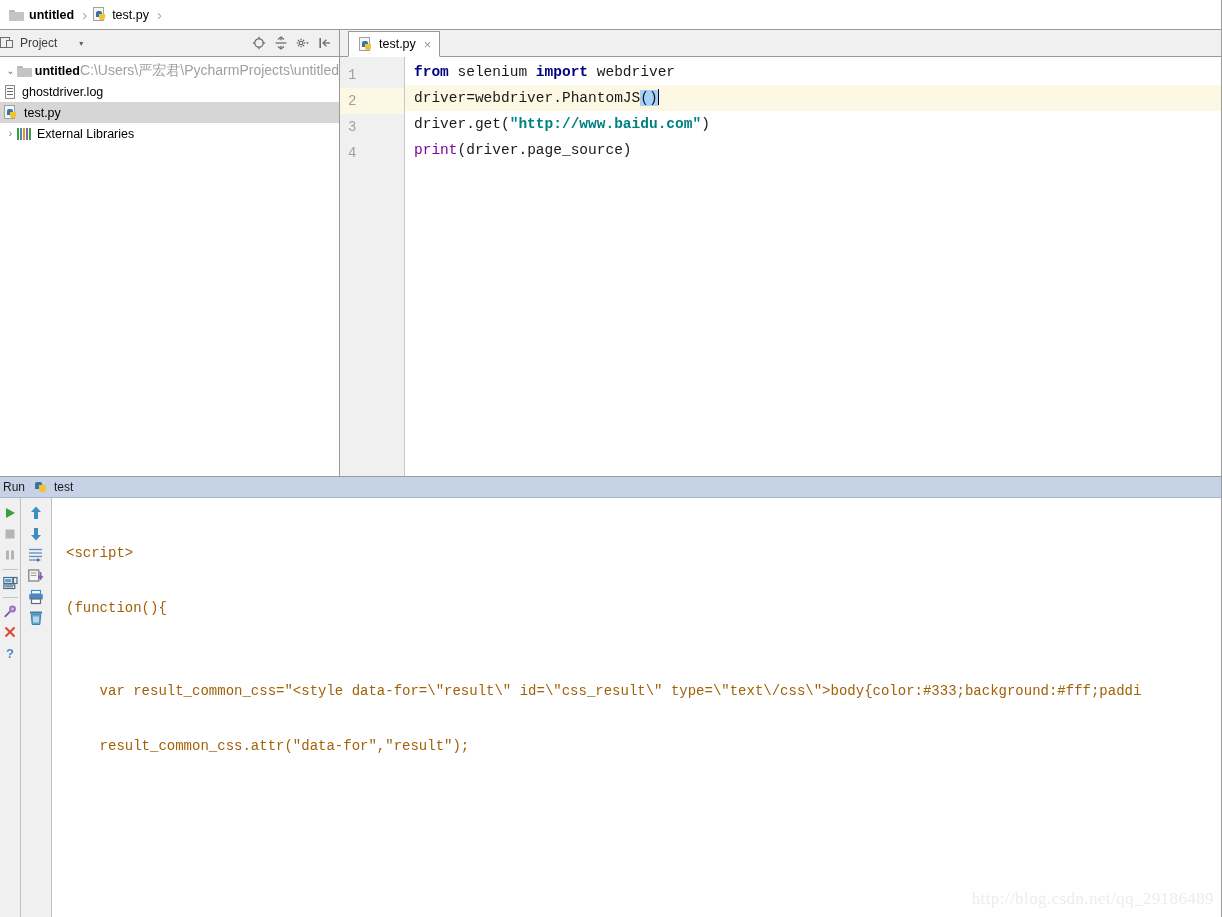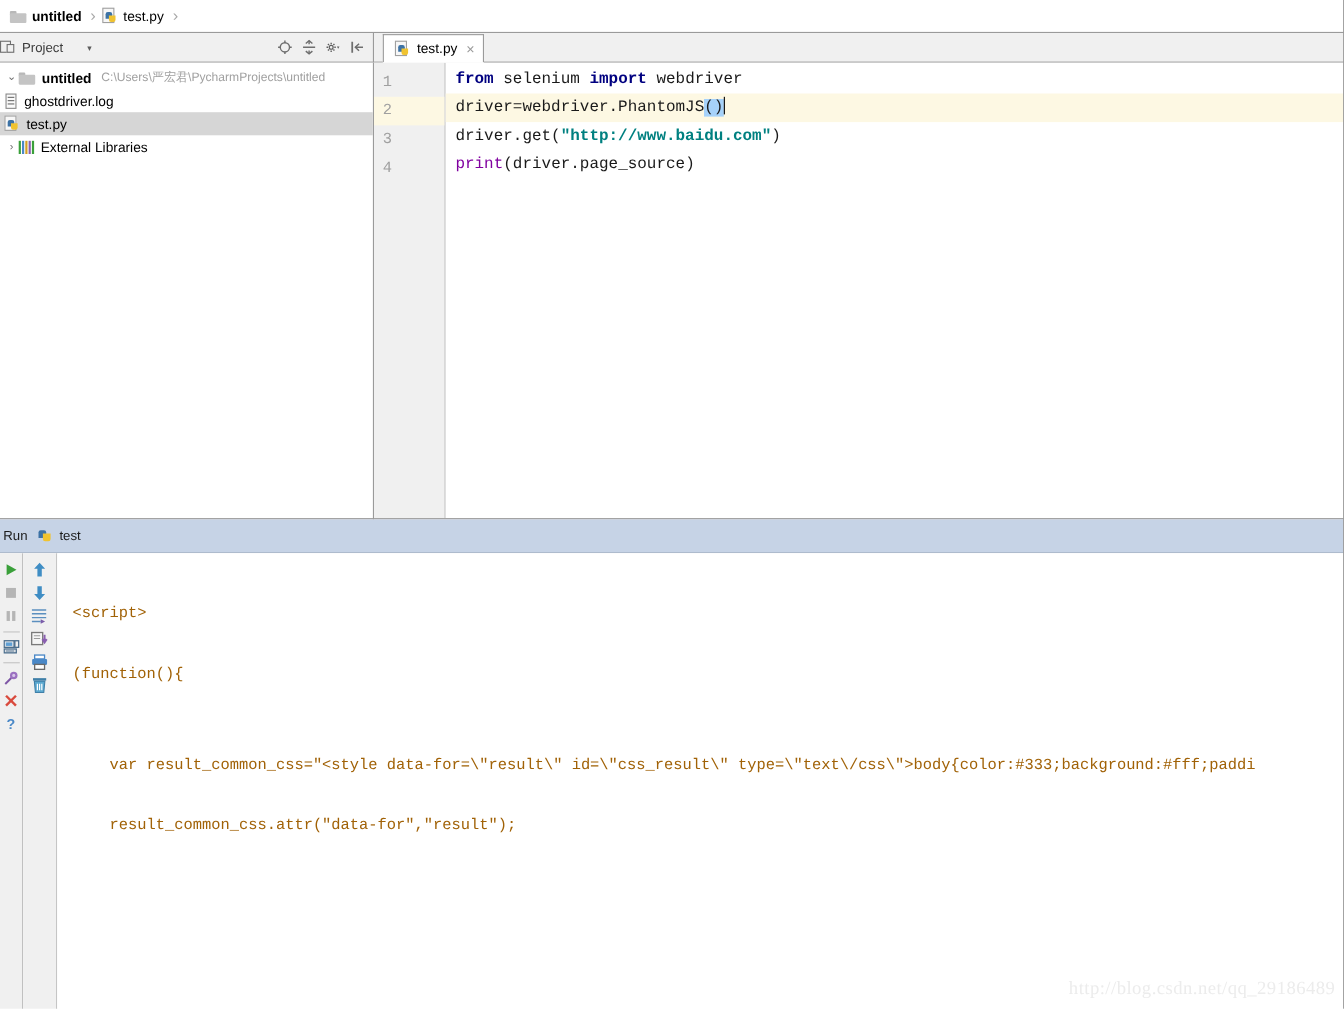--- a/index.html
+++ b/index.html
@@ -201,21 +201,21 @@
   .twisty {
     width: 13px; min-width:13px; text-align: center; color: #707070;
     font-size: 10px; line-height:1;
   }
   .tree-indent-2 { }
   .tree-label {
     margin-left: 6px; font-size: 12.5px; color: #000;
   }
   .tree-label.bold { font-weight: bold; }
   .tree-path {
-    margin-left: 9px; font-size: 11px; color: #a0a0a0;
+    margin-left: 0; font-size: 14px; color: #a0a0a0;
   }
 
   
   .ico-log {
     width: 12px; height: 14px; position: relative; display:inline-block;
   }
   .ico-log::before{
     content:""; position:absolute; left:1px; top:0; width:10px; height:14px;
     background:#fafafa; border:1px solid #8a8a8a; box-sizing:border-box;
   }
@@ -282,21 +282,21 @@
   .str { color: #008080; font-weight: bold; }
   .fn { color: #8000a0; }
   .sel { background: #a6d2fa; }
   .caret {
     display:inline-block; width:1px; height:16px; background:#000;
     vertical-align:-3px;
   }
 
   
   .run-header {
-    height: 31px;
+    height: 21px;
     min-height: 21px;
     background: #c6d3e6;
     display: flex;
     align-items: center;
     padding-left: 3px;
     box-sizing: border-box;
     border-bottom: 1px solid #a8b5c8;
   }
   .run-title {
     font-size: 12px;

